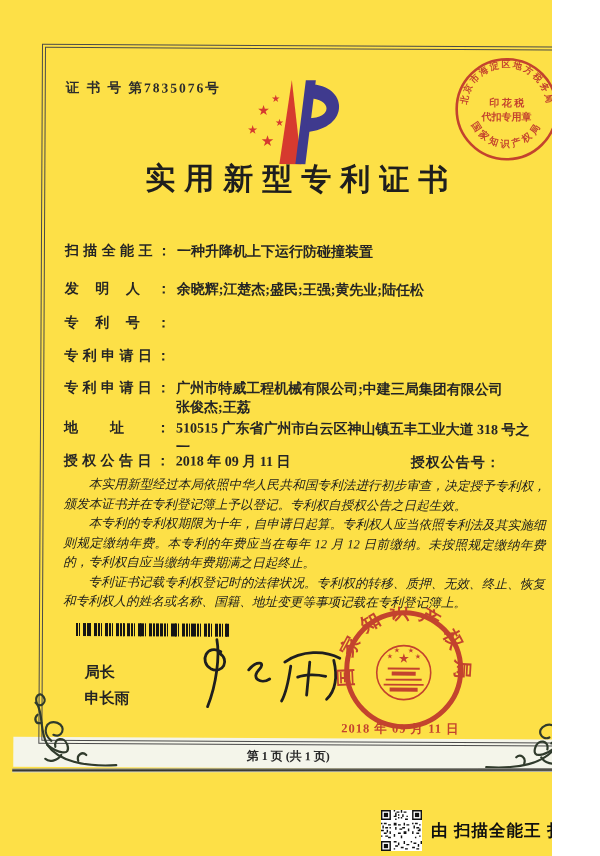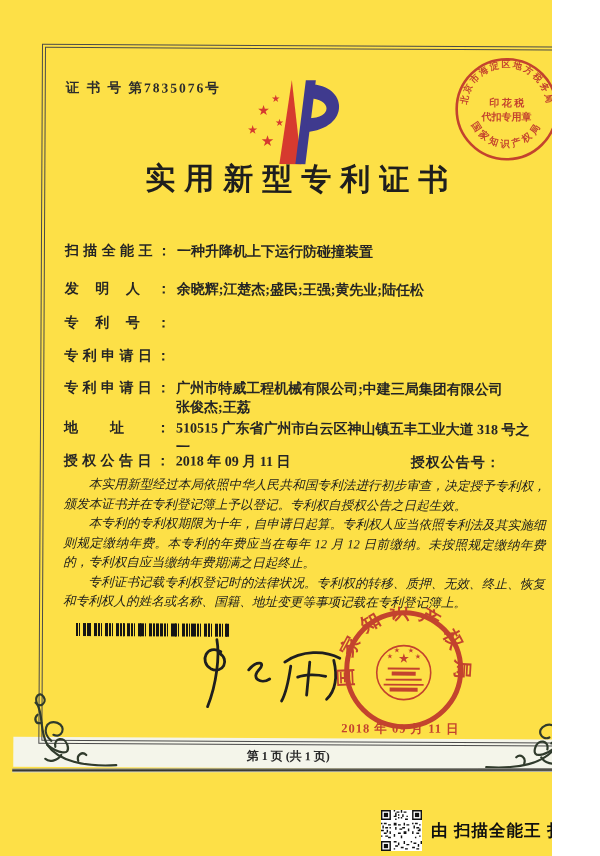--- a/index.html
+++ b/index.html
@@ -117,20 +117,24 @@
     </div>
 
     <div class="body-text">
       <p>本实用新型经过本局依照中华人民共和国专利法进行初步审查，决定授予专利权，颁发本证书并在专利登记簿上予以登记。专利权自授权公告之日起生效。</p>
       <p>本专利的专利权期限为十年，自申请日起算。专利权人应当依照专利法及其实施细则规定缴纳年费。本专利的年费应当在每年 12 月 12 日前缴纳。未按照规定缴纳年费的，专利权自应当缴纳年费期满之日起终止。</p>
       <p>专利证书记载专利权登记时的法律状况。专利权的转移、质押、无效、终止、恢复和专利权人的姓名或名称、国籍、地址变更等事项记载在专利登记簿上。</p>
     </div>
 
     <div class="barcode"></div>
 
+    <div class="officer">
+      <div>局长</div>
+      <div>申长雨</div>
+    </div>
 
     <svg class="signature" viewBox="0 0 165 78">
       <g fill="none" stroke="#1f1f1f" stroke-width="2.8" stroke-linecap="round">
         <path d="M34,16 C20,8 12,26 24,33 C36,39 44,24 32,17"></path>
         <path d="M30,4 C33,20 30,48 21,71"></path>
         <path d="M62,34 C70,24 80,26 72,34 C64,42 74,49 83,43"></path>
         <path d="M98,26 C115,14 138,14 153,22"></path>
         <path d="M104,30 C102,44 100,56 95,65"></path>
         <path d="M147,24 C151,40 149,55 140,63"></path>
         <path d="M123,26 L120,59"></path>

